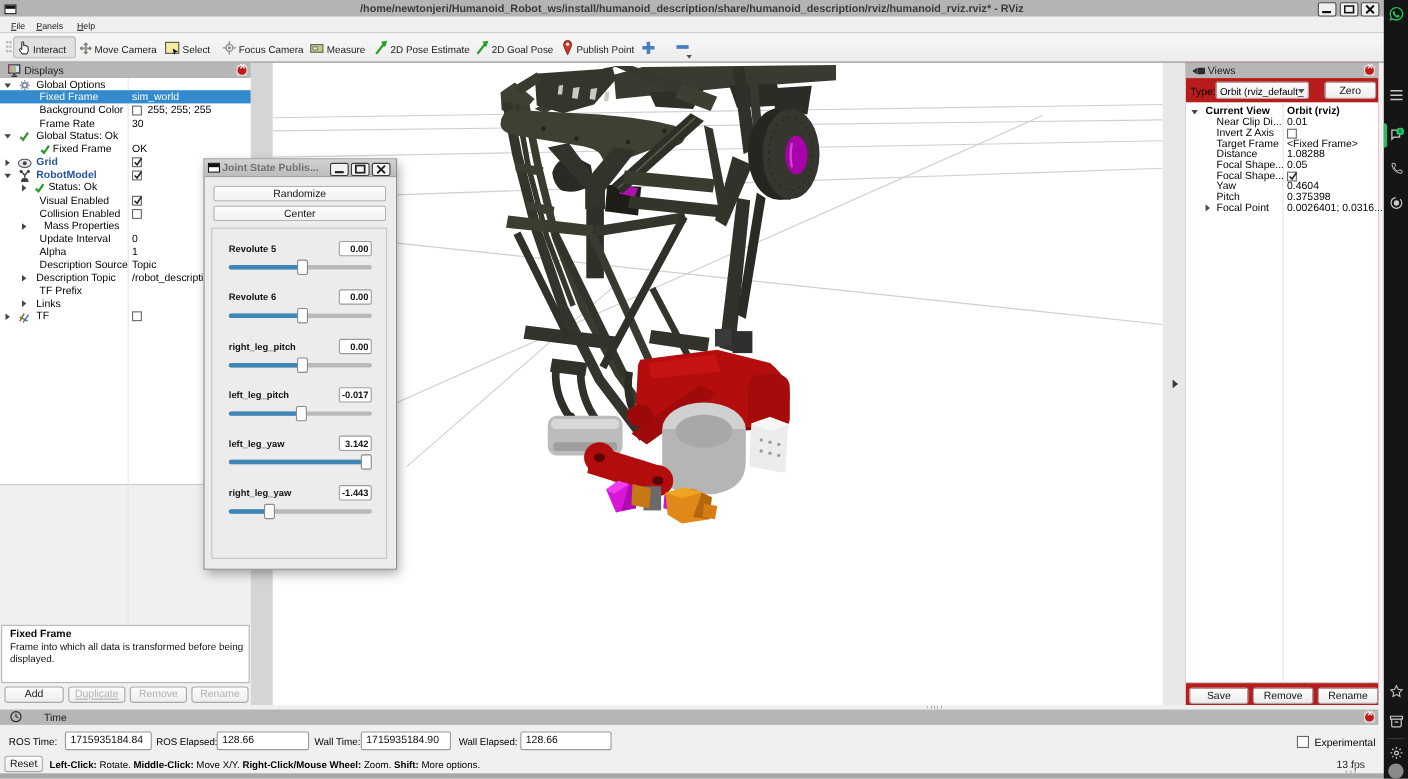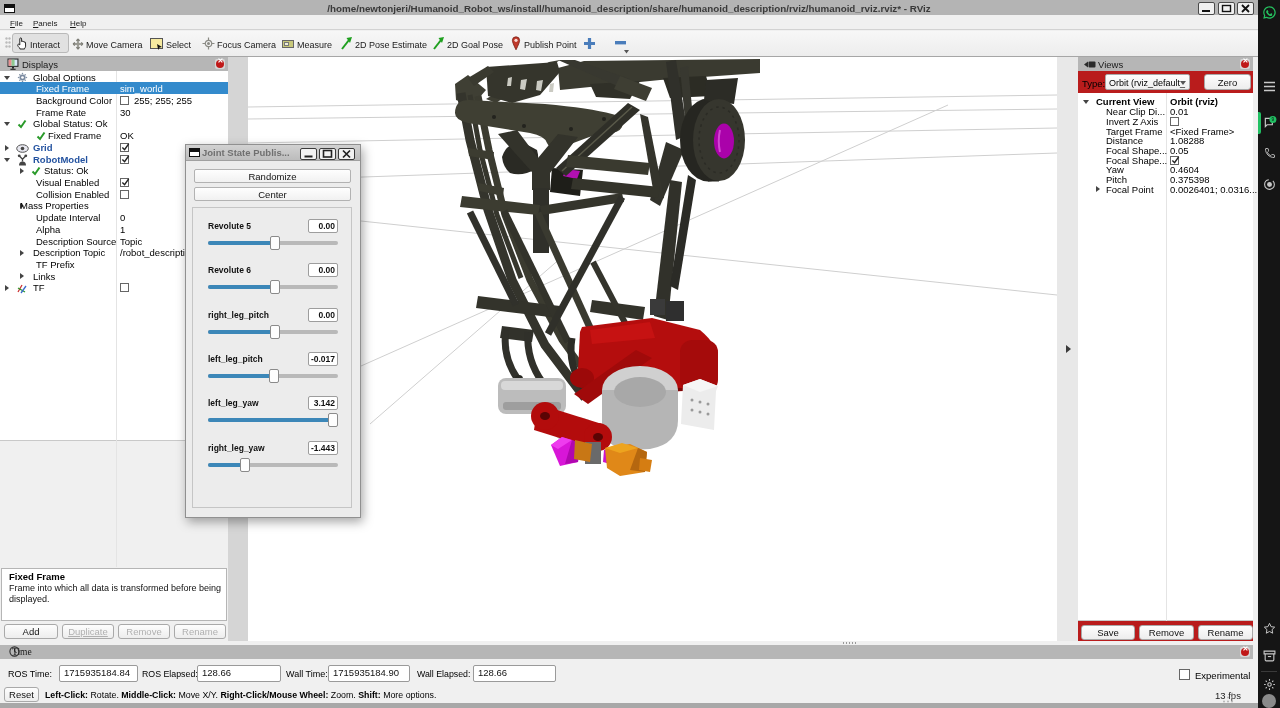--- a/index.html
+++ b/index.html
@@ -252,21 +252,21 @@
             <path d="M1.5 5 L4 7.5 L8.5 1" stroke="#222" stroke-width="1.6" fill="none"></path>
           </svg>
         </div>
       </div>
       <div class="trow" style="left: 0px; top: 117.7px; width: 228px;">
         <span style="position:absolute;left:36px;">Collision Enabled</span>
         <div class="cb" style="left:120px;top:1px;"></div>
       </div>
       <div class="trow" style="left: 0px; top: 129.4px; width: 228px;">
         <div class="arr-r" style="left:20px;top:2.5px;"></div>
-        <span style="position:absolute;left:20px;">Mass Properties</span>
+        <span style="position:absolute;left:40px;">Mass Properties</span>
       </div>
       <div class="trow" style="left: 0px; top: 141px; width: 228px;">
         <span style="position:absolute;left:36px;">Update Interval</span>
         <span style="position:absolute;left:120px;">0</span>
       </div>
       <div class="trow" style="left: 0px; top: 152.8px; width: 228px;">
         <span style="position:absolute;left:36px;">Alpha</span>
         <span style="position:absolute;left:120px;">1</span>
       </div>
       <div class="trow" style="left: 0px; top: 164.5px; width: 228px;">
@@ -531,21 +531,21 @@
   <div class="btn" style="left:61px;top:568px;width:55px;height:15px;line-height:14px;">Remove</div>
   <div class="btn" style="left:120px;top:568px;width:55px;height:15px;line-height:14px;">Rename</div>
 </div>
 
 <div class="abs" id="timepanel" style="left:0;top:641px;width:1253px;height:62px;background:#f0f0f0;">
   <div class="phead" style="left:0;top:4px;width:1253px;">
     <svg class="abs" style="left:9px;top:1px;" width="11" height="11">
         <circle cx="5.5" cy="5.5" r="4.6" fill="none" stroke="#2b2b2b" stroke-width="1.1"></circle>
         <path d="M5.5 2.8 L5.5 5.5 L7.6 6.6" stroke="#2b2b2b" stroke-width="1" fill="none"></path>
       </svg>
-    <div class="pt" style="left:12px;font-family:Liberation Serif, serif;">Time</div>
+    <div class="pt" style="left:40px;">Time</div>
     <div class="closebtn" style="left:1240px;top:2px;">
         <i></i>
       </div>
   </div>
   <div class="tx" style="left:8px;top:28px;font-size:9px;">ROS Time:</div>
   <div class="tfield" style="left:59px;top:24px;width:79px;height:17px;">1715935184.84</div>
   <div class="tx" style="left:142px;top:28px;font-size:8.8px;">ROS Elapsed:</div>
   <div class="tfield" style="left:197px;top:24px;width:84px;height:17px;">128.66</div>
   <div class="tx" style="left:286px;top:28px;font-size:9px;">Wall Time:</div>
   <div class="tfield" style="left:328px;top:24px;width:82px;height:17px;">1715935184.90</div>

